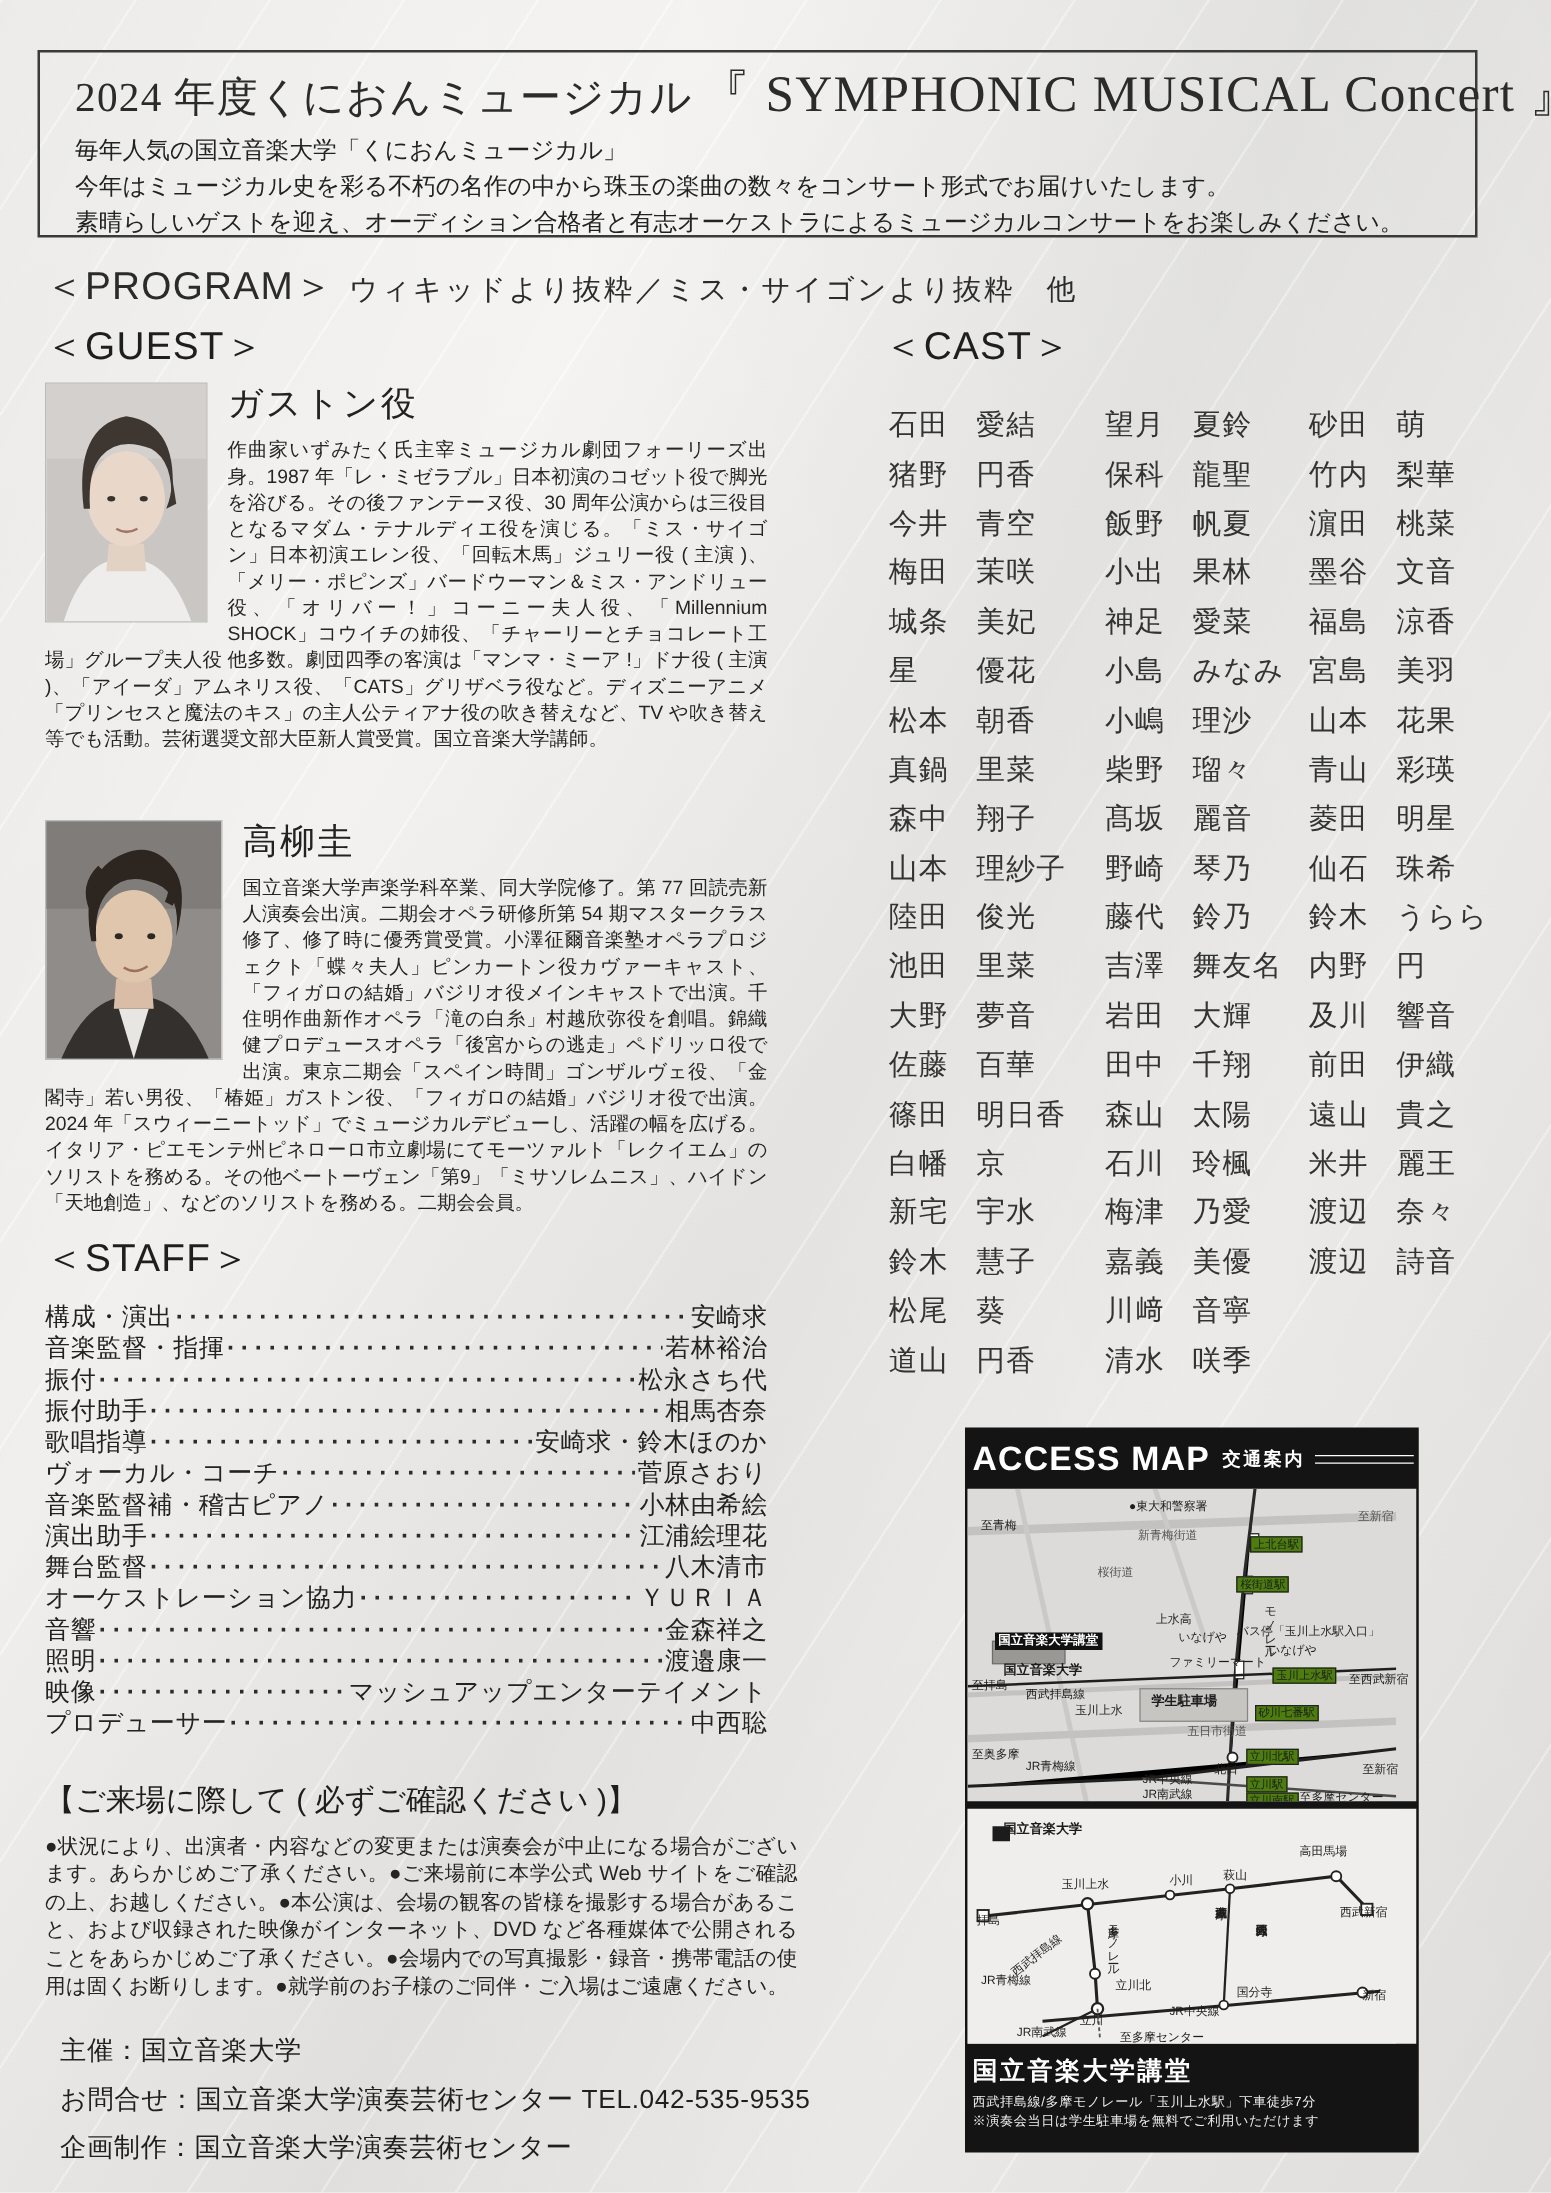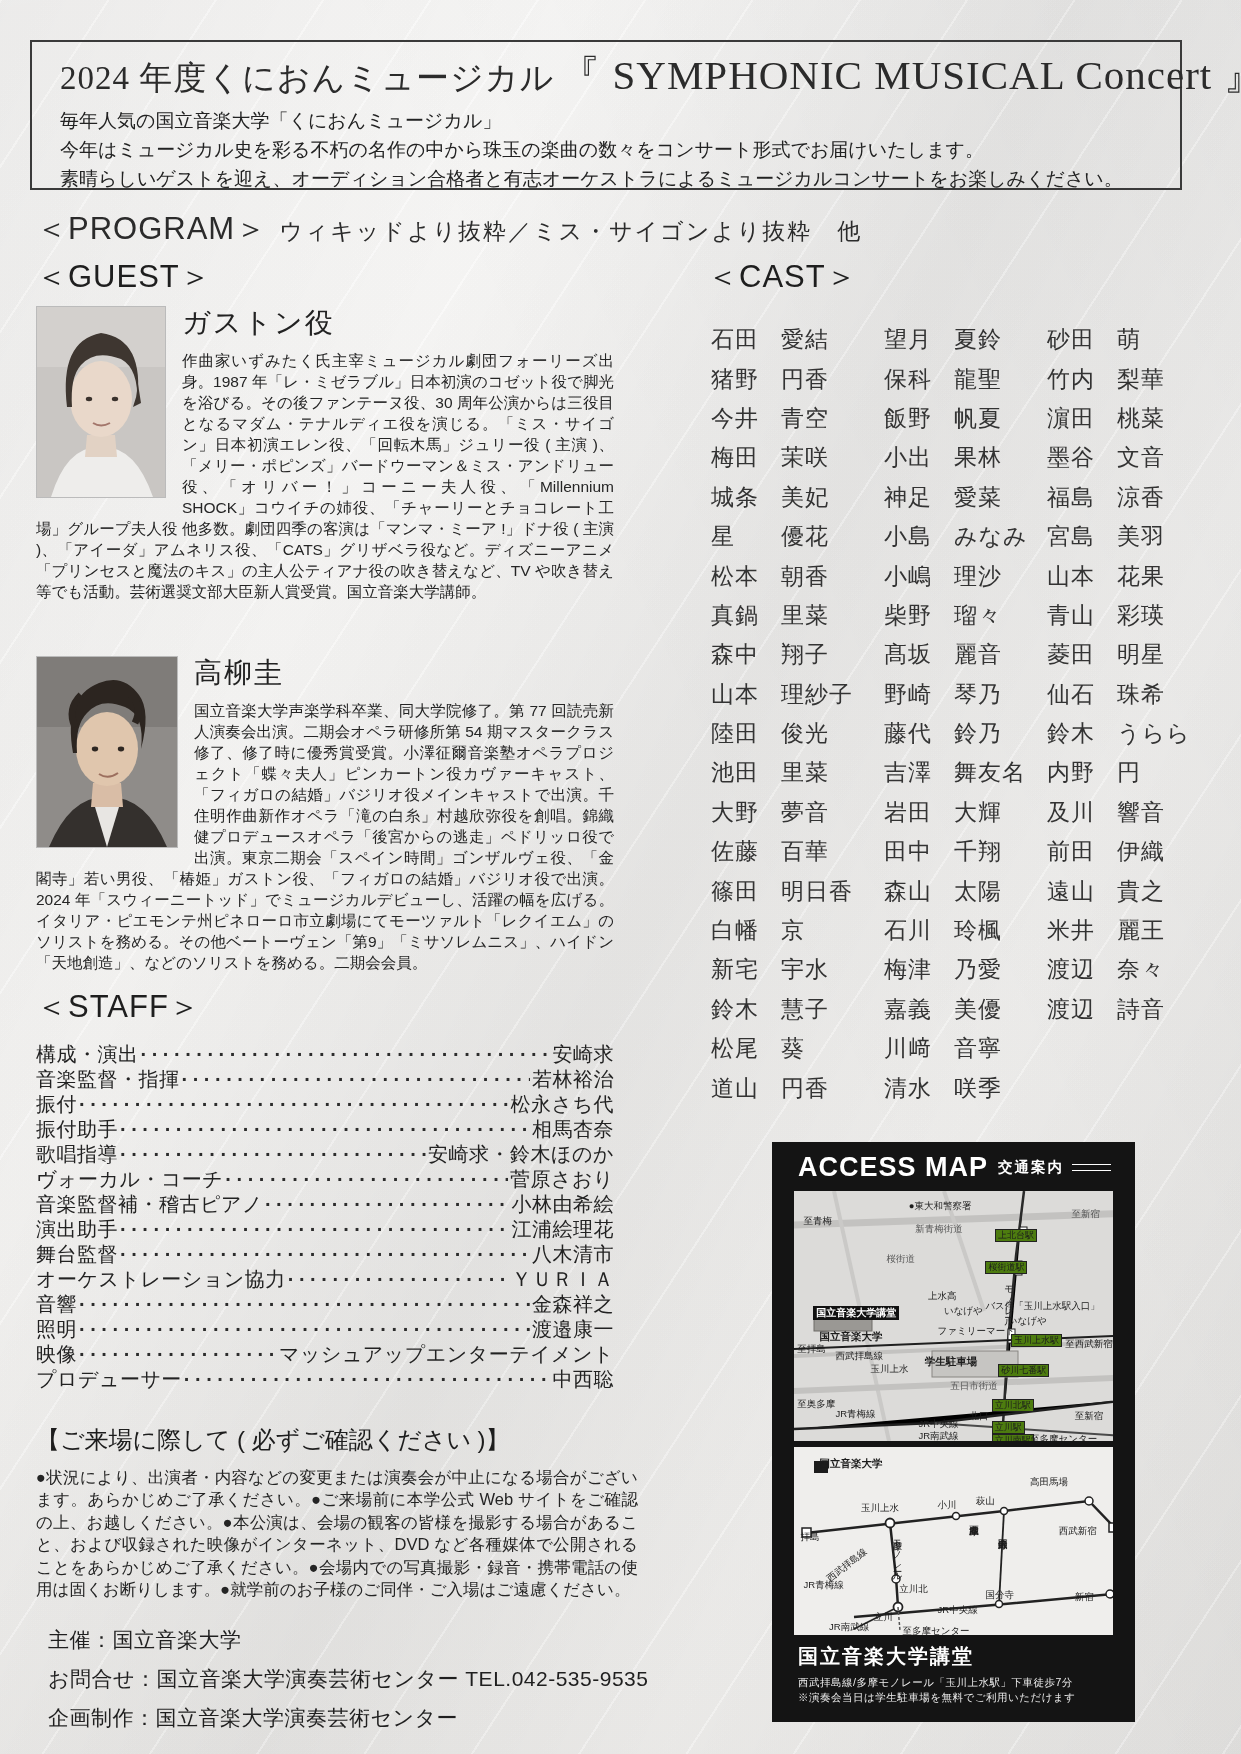--- a/index.html
+++ b/index.html
@@ -48,21 +48,21 @@
   .org div{margin-bottom:11px;}
   
   .cast{position:absolute;left:645px;top:256px;width:566px;}
   .cast .sech{margin-left:62px;}
   .castcols{position:relative;margin-top:22px;height:800px;}
   .ccol{position:absolute;top:0;}
   .c1{left:66px;} .c2{left:239px;} .c3{left:402px;}
   .crow{height:39.4px;display:flex;align-items:center;font-size:23px;color:#333;letter-spacing:1px;white-space:nowrap;}
   .sur{display:inline-block;width:70px;}
   
-  .map{position:absolute;left:772px;top:1142px;width:363px;height:580px;background:#141414;box-sizing:border-box;padding:8px 22px;}
+  .map{position:absolute;left:772px;top:1142px;width:363px;height:580px;background:#141414;box-sizing:border-box;padding:8px 2px;}
   .maphdr{display:flex;align-items:center;color:#fff;margin:2px 2px 8px 4px;}
   .maphdr .mt{font-weight:bold;font-size:27px;letter-spacing:1px;font-stretch:condensed;}
   .maphdr .ms{font-size:14.5px;font-weight:bold;margin-left:10px;letter-spacing:2px;}
   .maphdr .dbl{flex:1;height:5px;border-top:1.5px solid #fff;border-bottom:1.5px solid #fff;margin-left:8px;}
   .panel{position:relative;background:#dcdbd9;overflow:hidden;}
   .up{height:250px;}
   .lo{height:188px;margin-top:6px;background:#efeeec;}
   .panel svg{position:absolute;inset:0;}
   .ml{position:absolute;font-size:9.5px;color:#1c1c1c;white-space:nowrap;line-height:1;}
   .ml.b{font-weight:bold;font-size:10.5px;}

